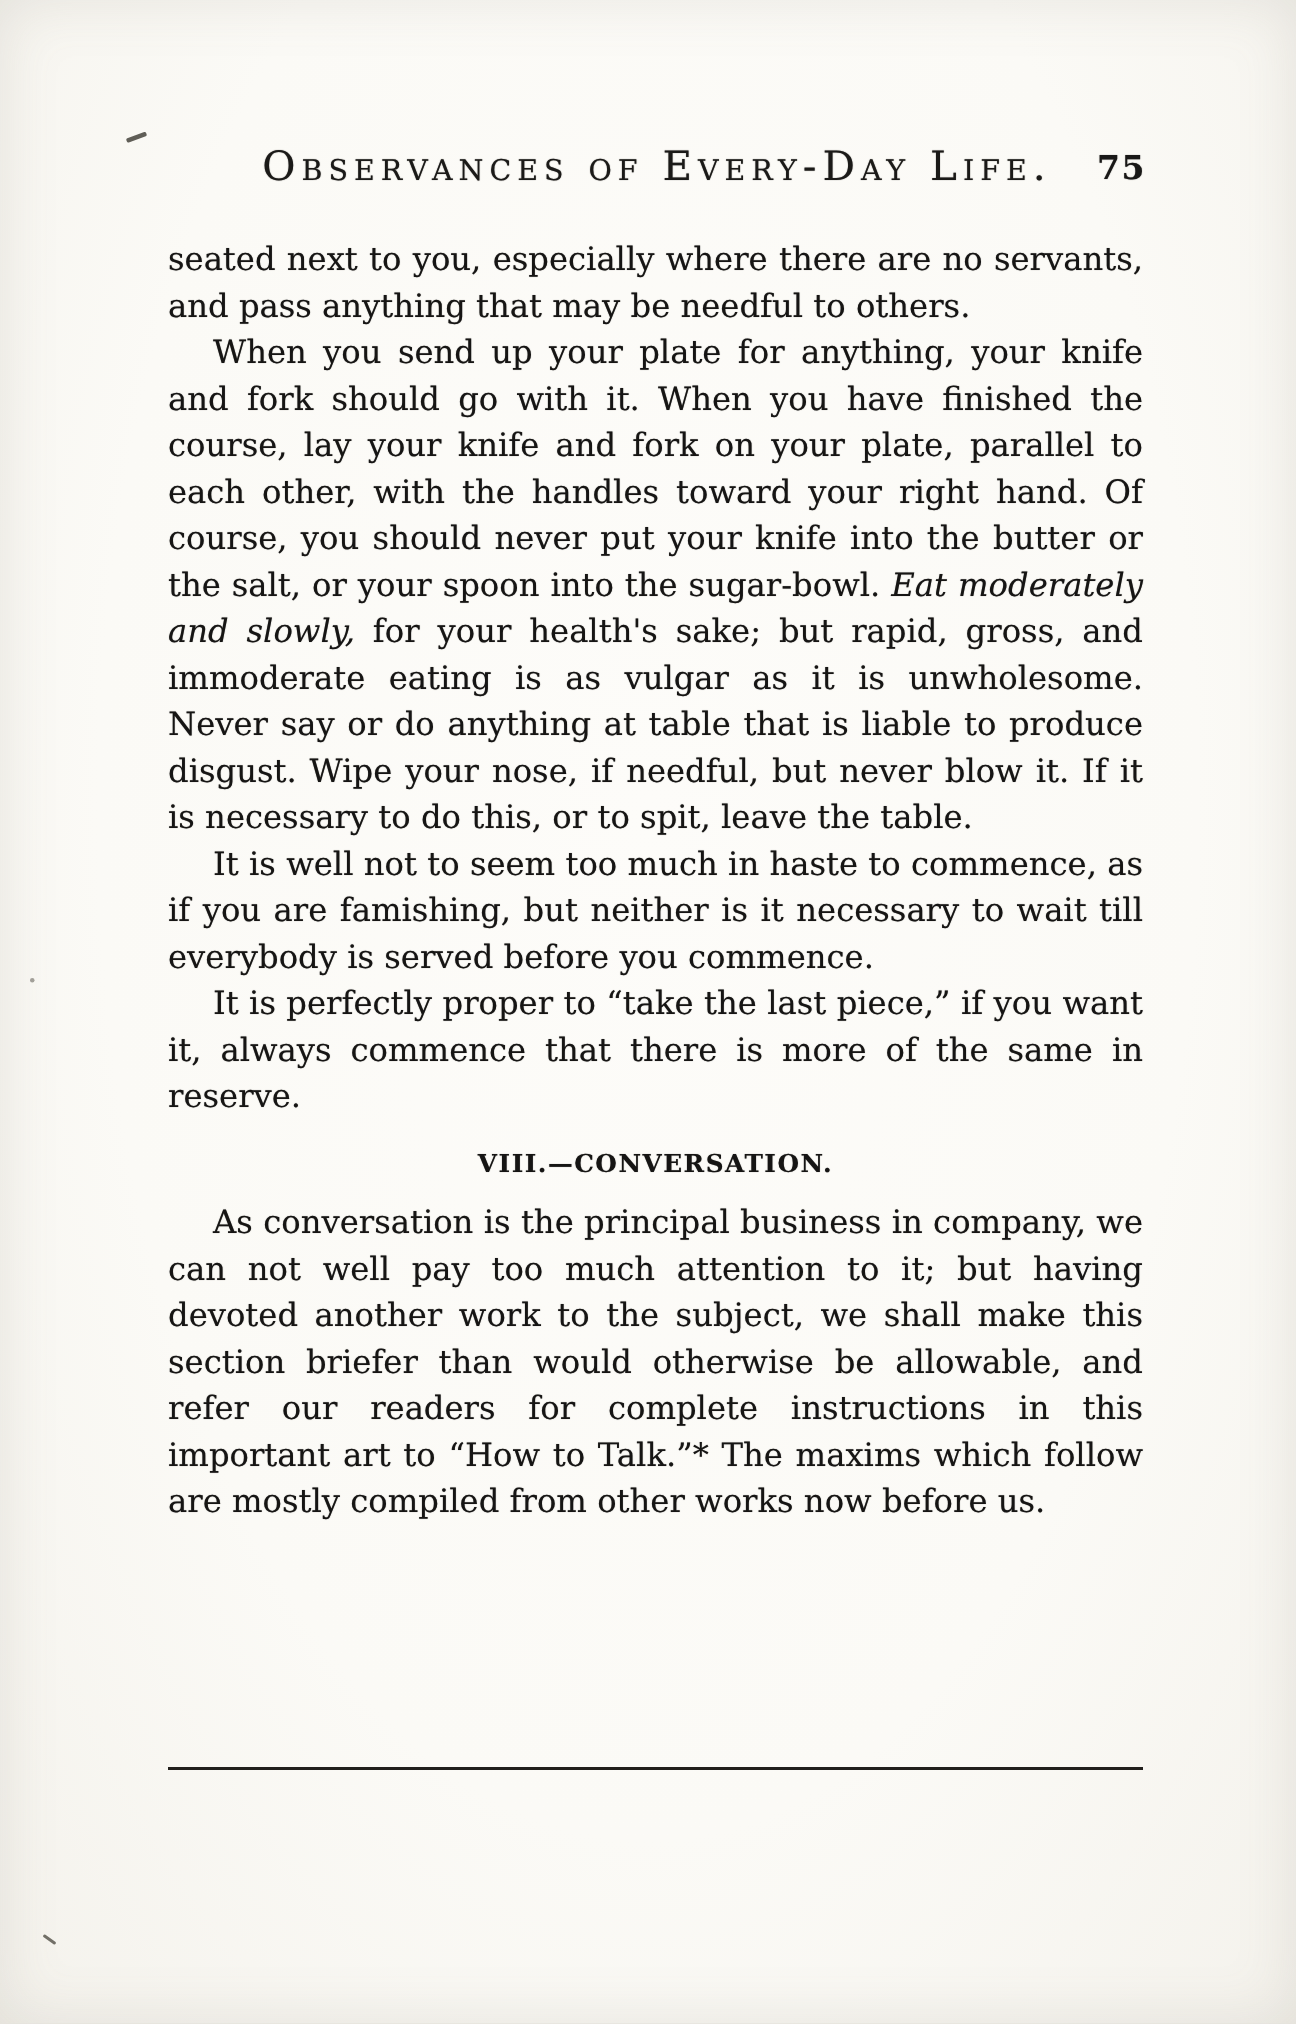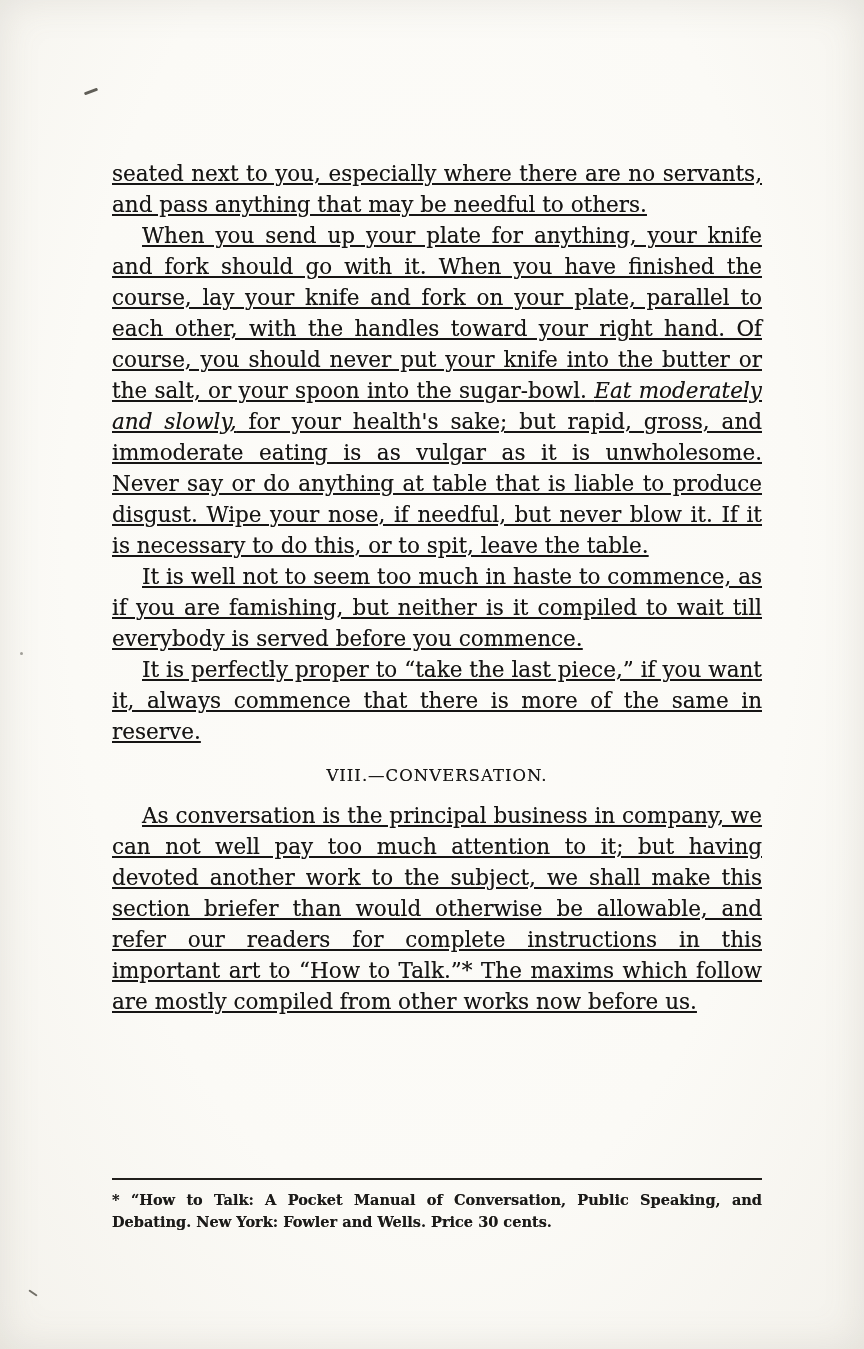--- a/index.html
+++ b/index.html
@@ -50,27 +50,27 @@
     position: absolute;
     top: 158px;
     left: 112px;
     width: 650px;
     font-size: 21.5px;
     line-height: 31px;
     text-align: justify;
     color: #161514;
     text-shadow: 0 0 0.6px rgba(22,20,17,0.55);
   }
-  .para { text-indent: 30px; text-decoration: underline; }
+  .para { text-indent: 30px; }
   .para.no-indent { text-indent: 0; }
   .para em { font-style: italic; }
 
   .section-heading {
     font-size: 16.5px;
-    font-weight: normal;
+    font-weight: bold;
     letter-spacing: 1px;
     text-align: center;
     text-indent: 0;
     margin-top: 13px;
     margin-bottom: 9px;
     text-shadow: 0 0 0.6px rgba(22,20,17,0.55);
   }
 
   
   .footnote-area {
@@ -111,36 +111,39 @@
 </style>
 </head>
 <body>
 
 <div class="page">
 
   <div class="artifact artifact-dash-top"></div>
   <div class="artifact artifact-tick-bottom"></div>
   <div class="artifact artifact-dot-left"></div>
 
+  <header class="running-head">
+    <span class="head-title">Observances of Every-Day Life.</span>
+    <span class="page-num">75</span>
+  </header>
 
   <main class="text-block">
 
     <p class="para no-indent">seated next to you, especially where there are no servants, and pass anything that may be needful to others.</p>
 
     <p class="para"><span>When you send up your plate for anything, your knife and fork should go with it.  When you have finished the course, lay your knife and fork on your plate, parallel to each other, with the handles toward your right hand.  Of course, you should never put your knife into the butter or the salt, or your spoon into the sugar-bowl.  </span><em>Eat moderately and slowly,</em><span> for your health's sake; but rapid, gross, and immoderate eating is as vulgar as it is unwholesome.  Never say or do anything at table that is liable to produce disgust.  Wipe your nose, if needful, but never blow it.  If it is necessary to do this, or to spit, leave the table.</span></p>
 
 
-    <p class="para">It is well not to seem too much in haste to commence, as if you are famishing, but neither is it compiled to wait till everybody is served before you commence.</p>
+    <p class="para">It is well not to seem too much in haste to commence, as if you are famishing, but neither is it necessary to wait till everybody is served before you commence.</p>
 
     <p class="para">It is perfectly proper to “take the last piece,” if you want it, always commence that there is more of the same in reserve.</p>
 
     <h2 class="section-heading">VIII.—CONVERSATION.</h2>
 
     <p class="para">As conversation is the principal business in company, we can not well pay too much attention to it; but having devoted another work to the subject, we shall make this section briefer than would otherwise be allowable, and refer our readers for complete instructions in this important art to “How to Talk.”*  The maxims which follow are mostly compiled from other works now before us.</p>
 
   </main>
 
   <footer class="footnote-area">
     <div class="footnote-rule"></div>
-    <p class="footnote">* “How to Talk: A Pocket Manual of Conversation, Public Speaking, and Debating.  New York: Fowler and Wells.  Price 30 cents.</p>
   </footer>
 
 </div>
 
 </body></html>

